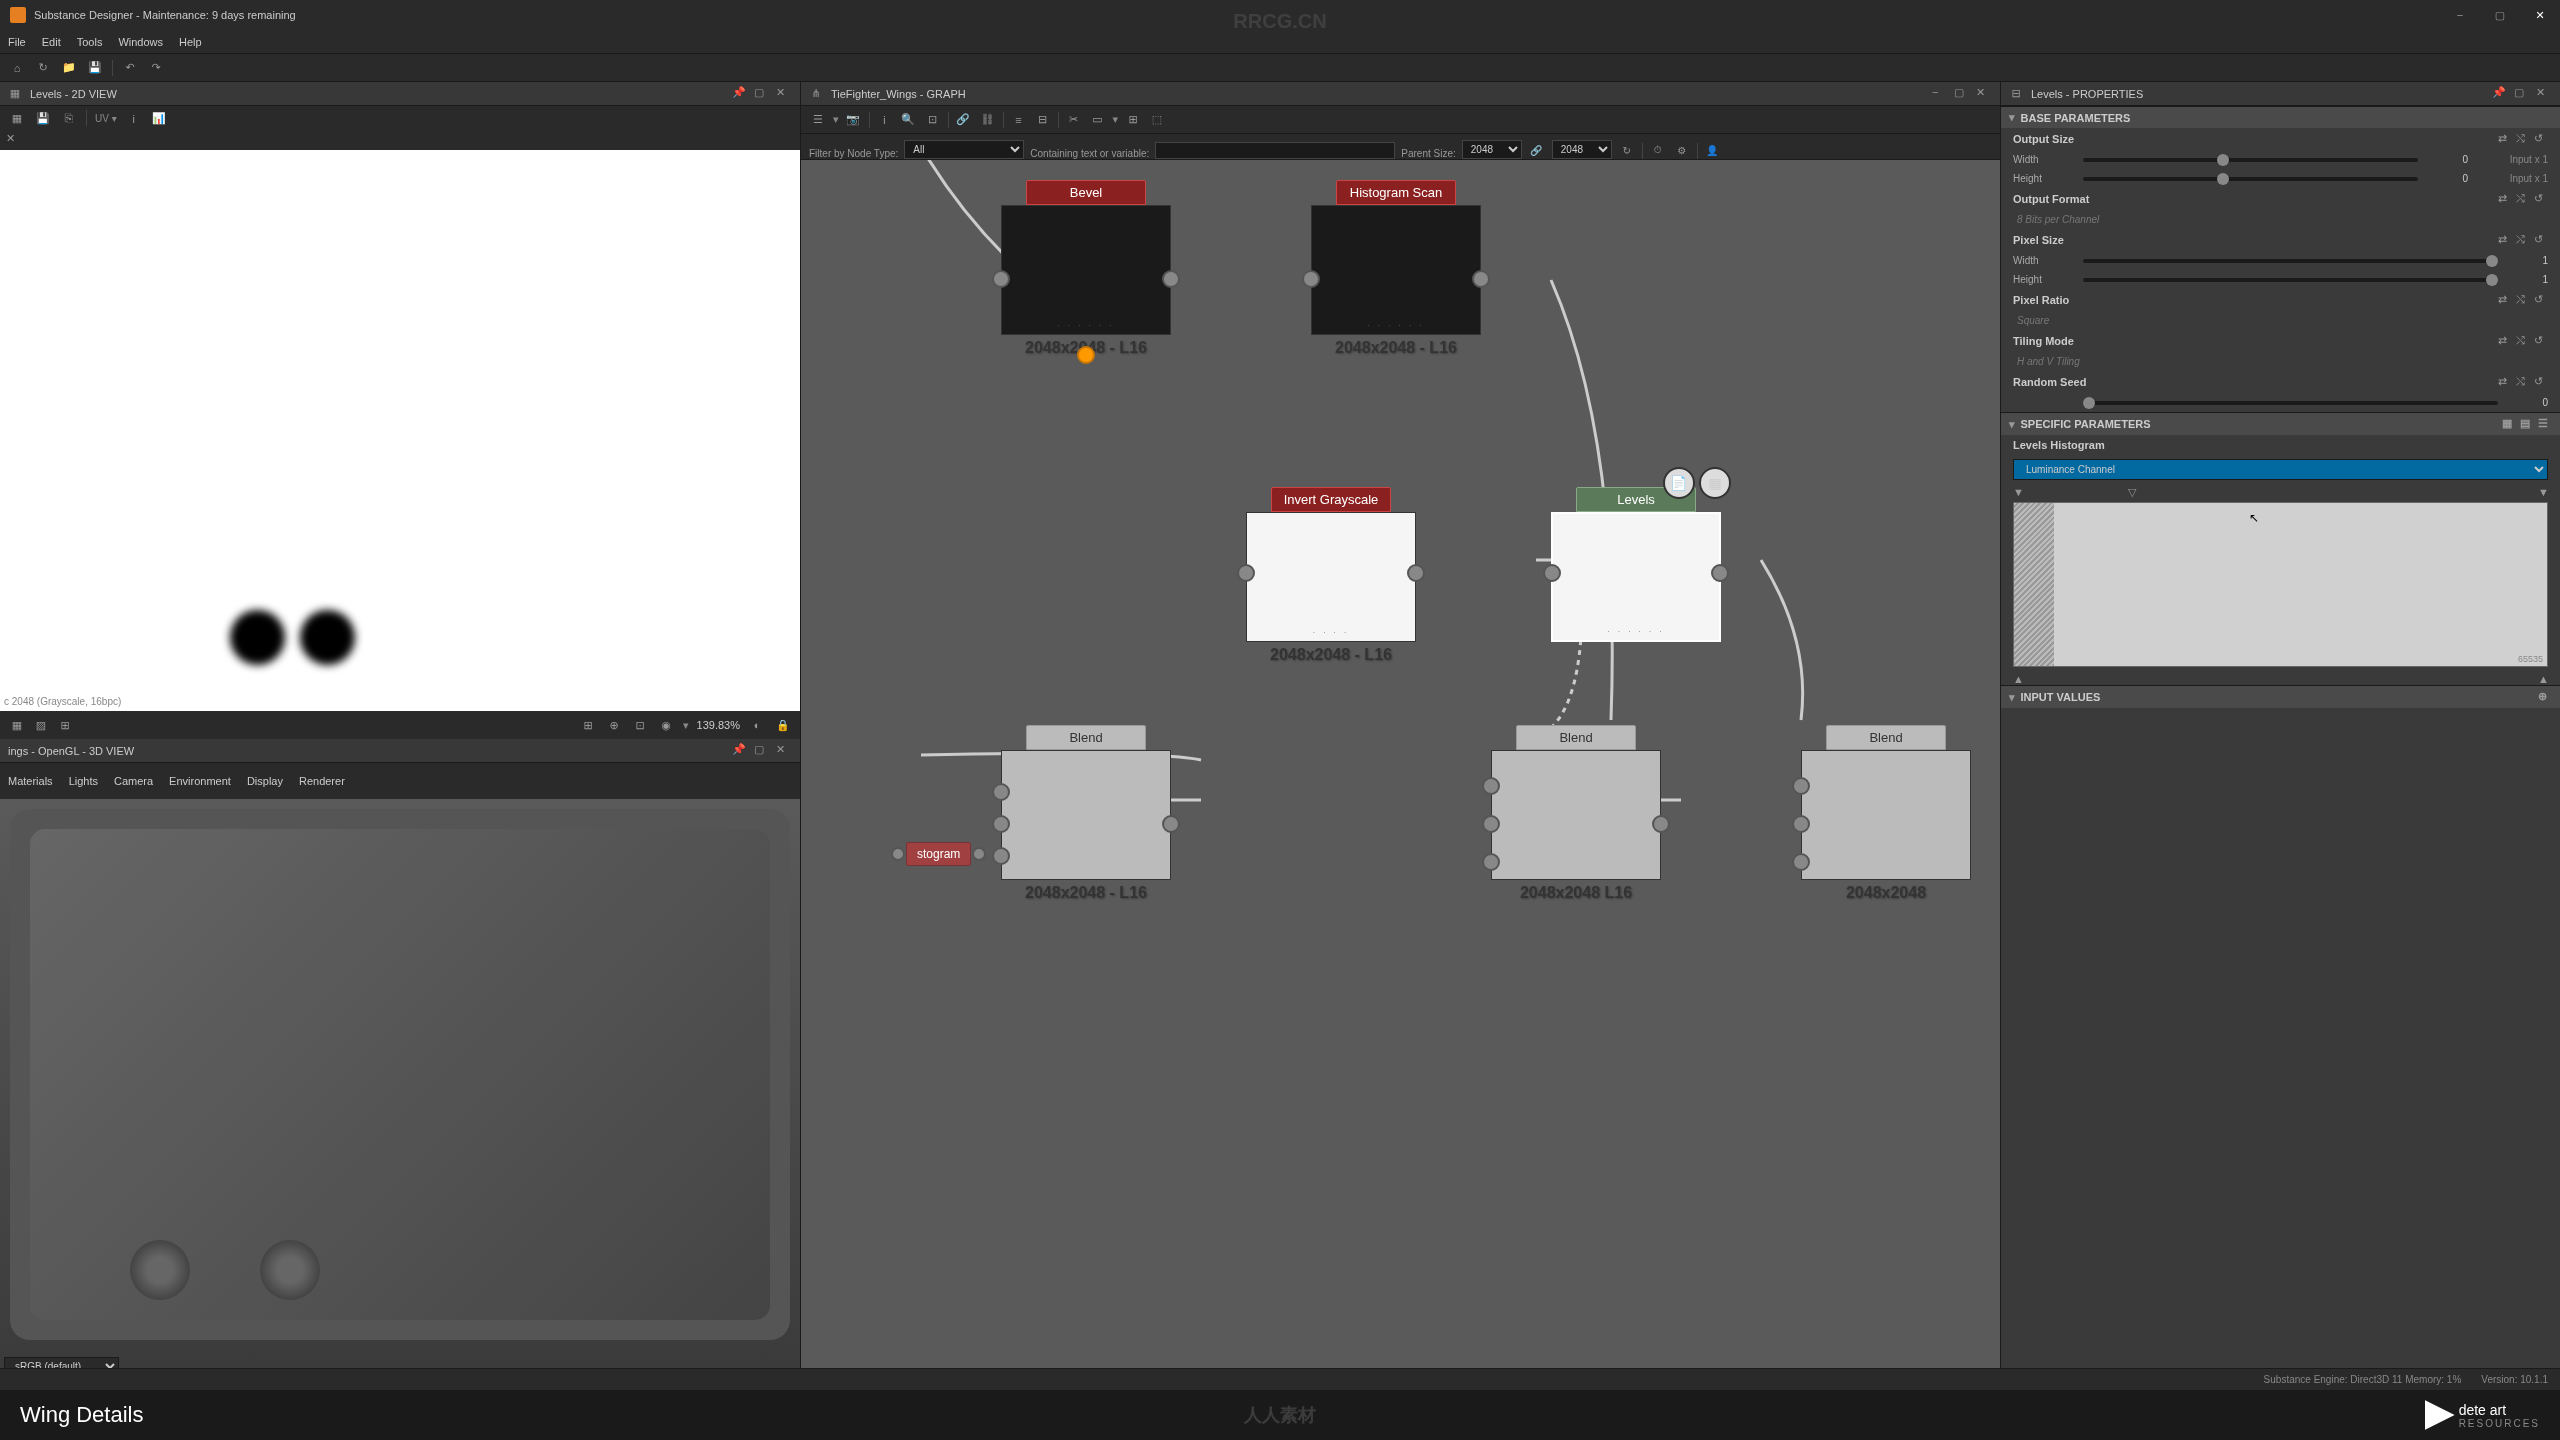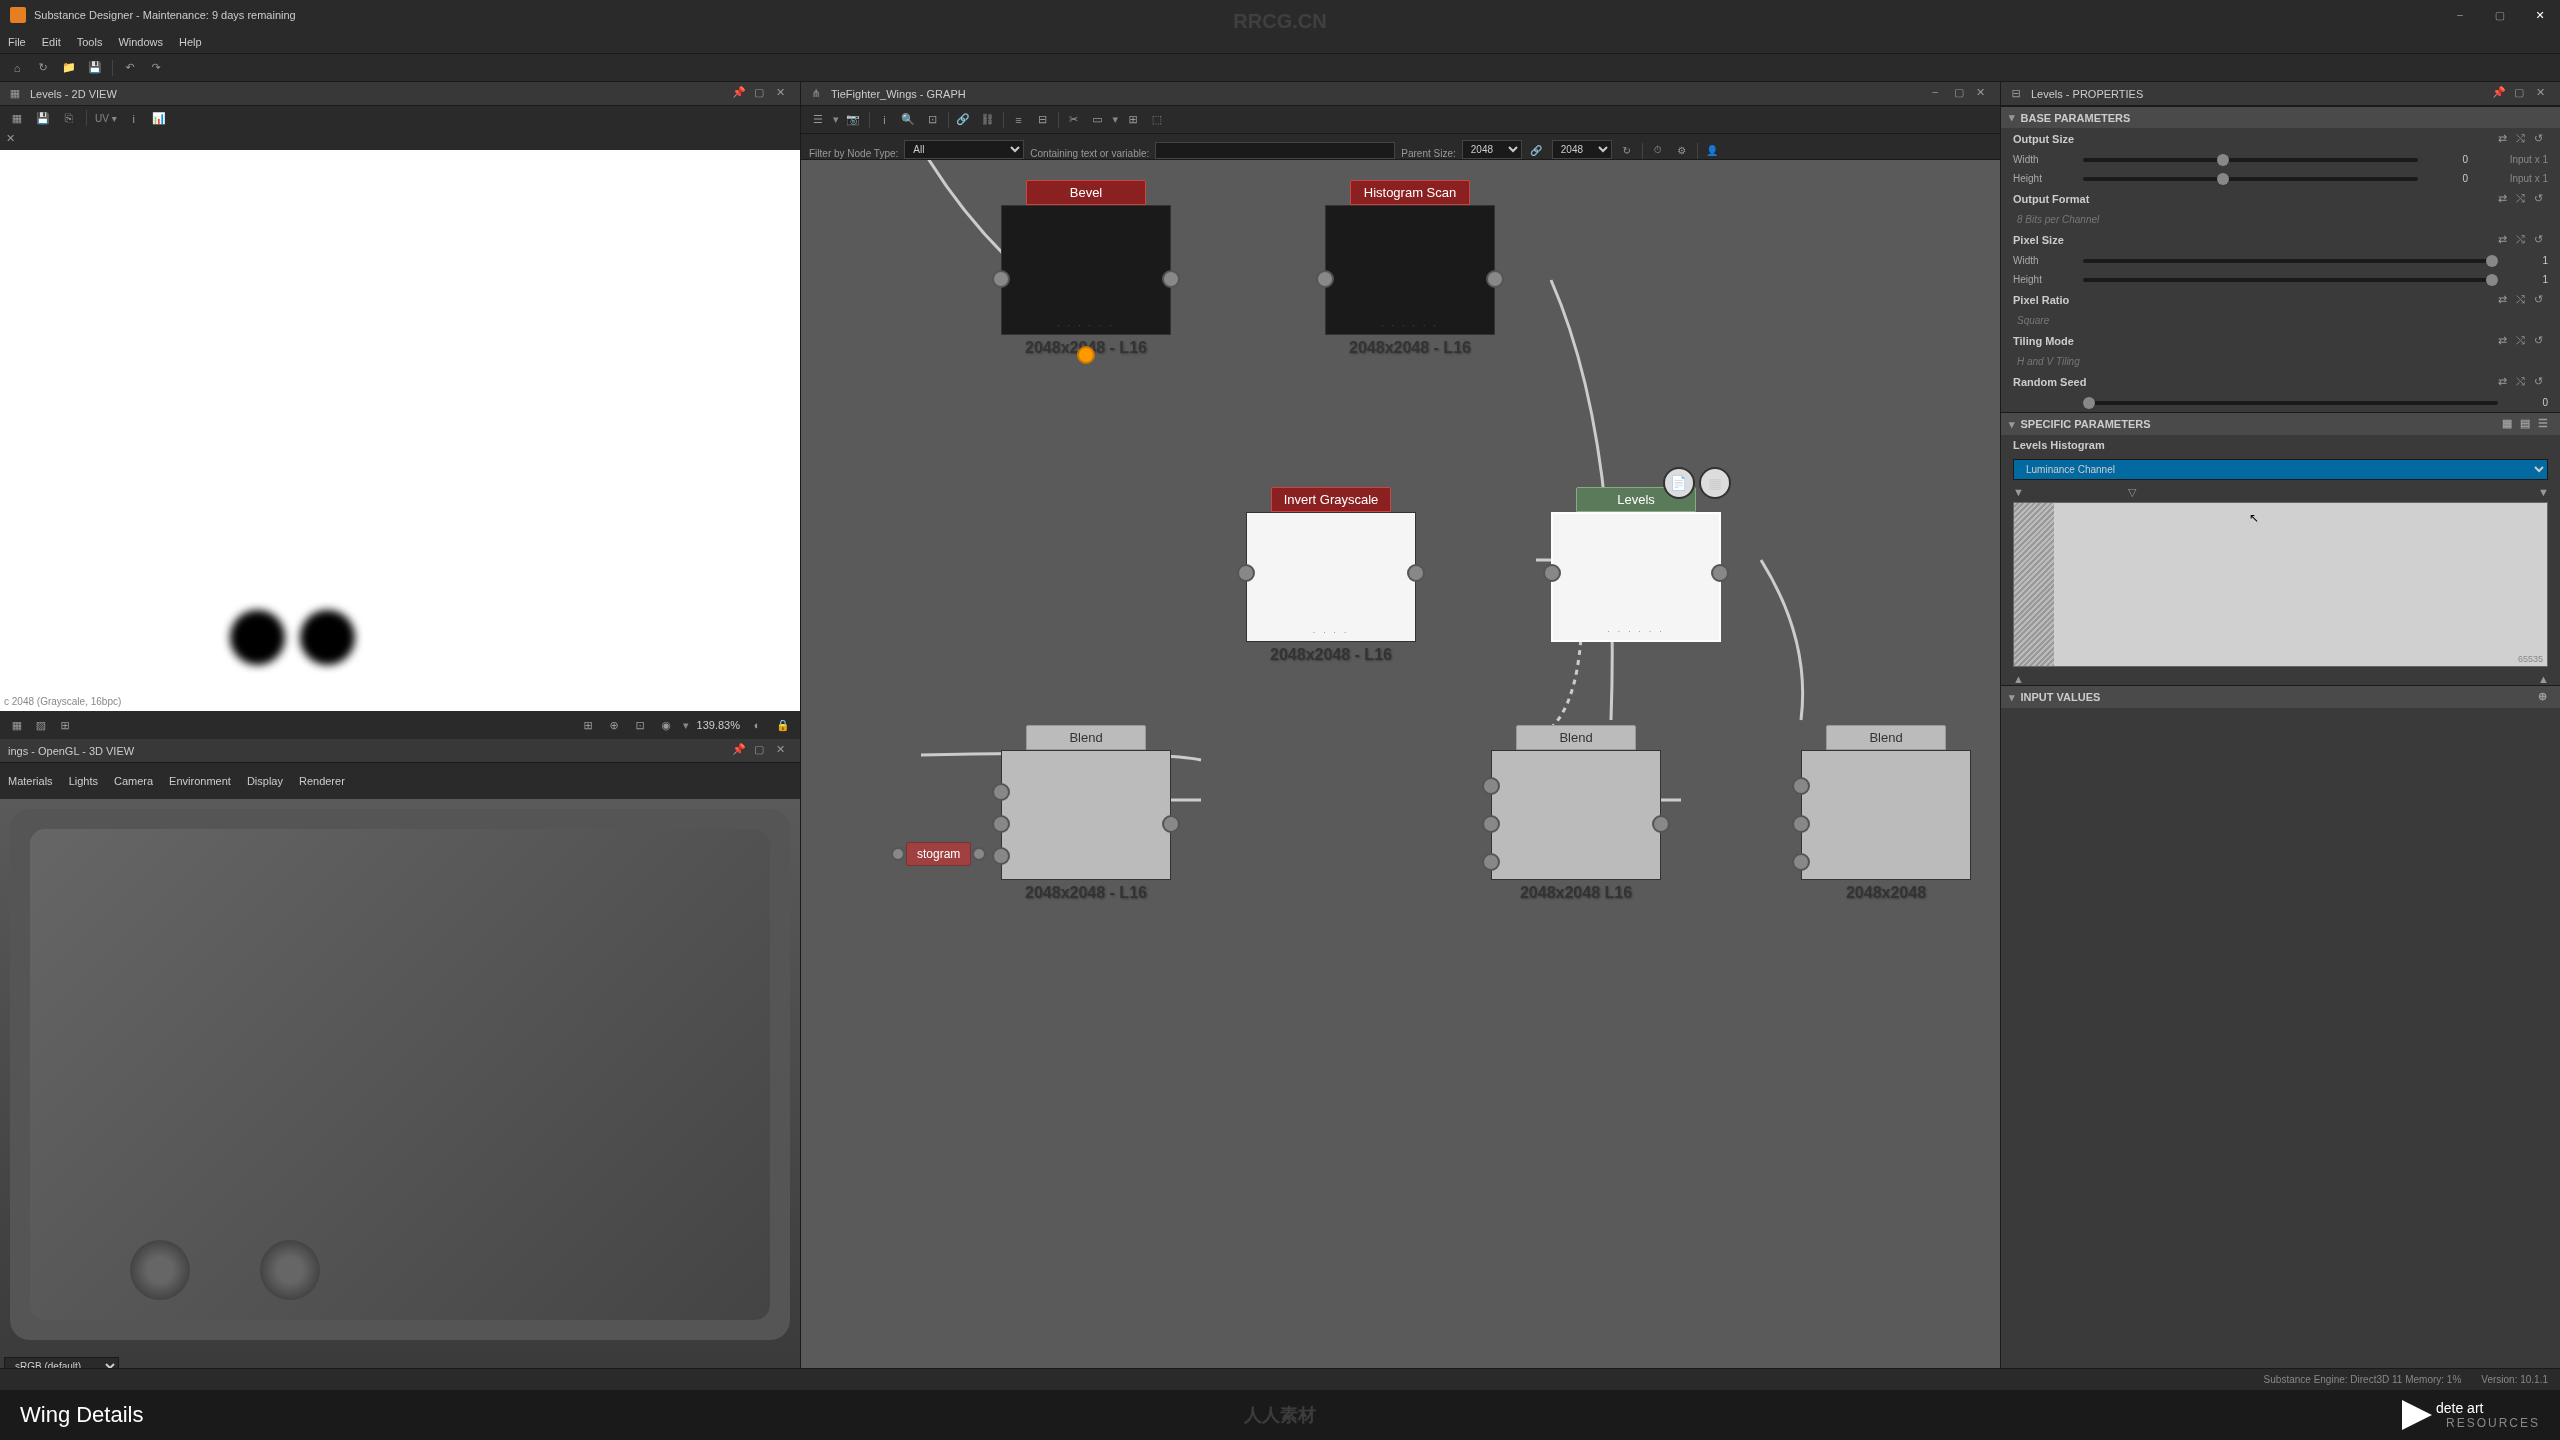--- a/index.html
+++ b/index.html
@@ -299,21 +299,21 @@
         <div class="node-header red">Bevel</div>
         <div class="node-body">
           <div class="node-port left" style="top:50%;"></div>
           <div class="node-port right" style="top:50%;"></div>
           <div class="node-port orange" style="left:50%;bottom:-30px;transform:translateX(-50%);"></div>
           <div class="node-dots">. .   . .   . .</div>
         </div>
         <div class="node-label">2048x2048 - L16</div>
       </div>
 
-      <div class="node" style="left:524px;top:20px;">
+      <div class="node" style="left:510px;top:20px;">
         <div class="node-header red">Histogram Scan</div>
         <div class="node-body">
           <div class="node-port left" style="top:50%;"></div>
           <div class="node-port right" style="top:50%;"></div>
           <div class="node-dots">. .   . .   . .</div>
         </div>
         <div class="node-label">2048x2048 - L16</div>
       </div>
 
       <div class="node" style="left:445px;top:327px;">
@@ -537,18 +537,18 @@
   <span>Version: 10.1.1</span>
 </div>
 
 <div class="bottom-overlay">
   <div class="bottom-title">Wing Details</div>
   <div style="color:rgba(255,255,255,0.15);font-size:18px;font-weight:bold;position:absolute;left:50%;transform:translateX(-50%);">人人素材</div>
   <div class="bottom-logo">
     <div style="width:30px;height:30px;background:#fff;clip-path:polygon(0 0,100% 50%,0 100%);"></div>
     <div>
       <div style="font-size:14px;color:#fff;">dete art</div>
-      <div style="font-size:12px;letter-spacing:2px;margin-left:10px;">RESOURCES</div>
+      <div style="font-size:10px;letter-spacing:2px;">RESOURCES</div>
     </div>
   </div>
 </div>
 
 <div class="watermark">RRCG.CN</div>
 
 </body></html>

